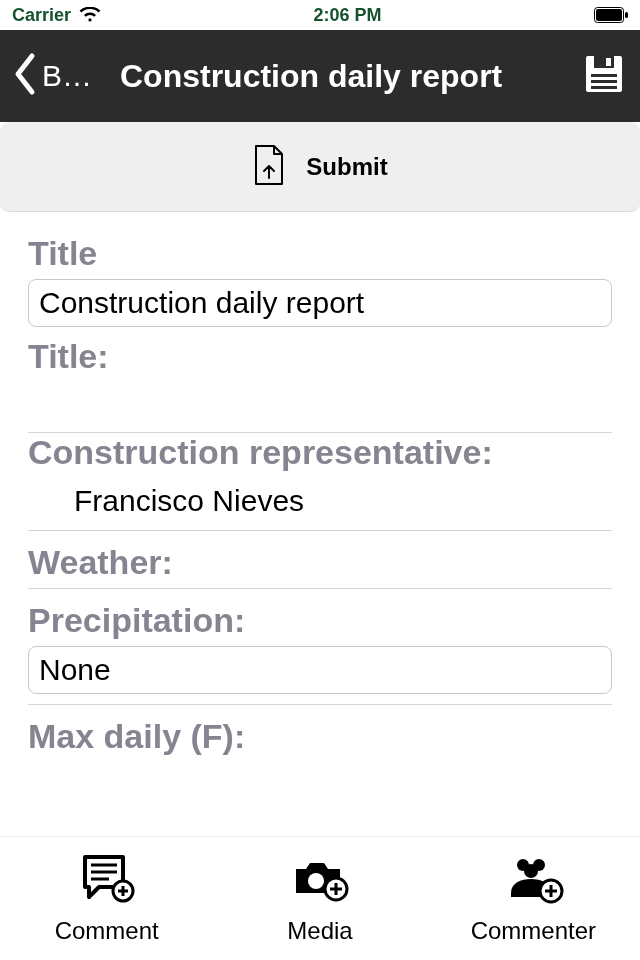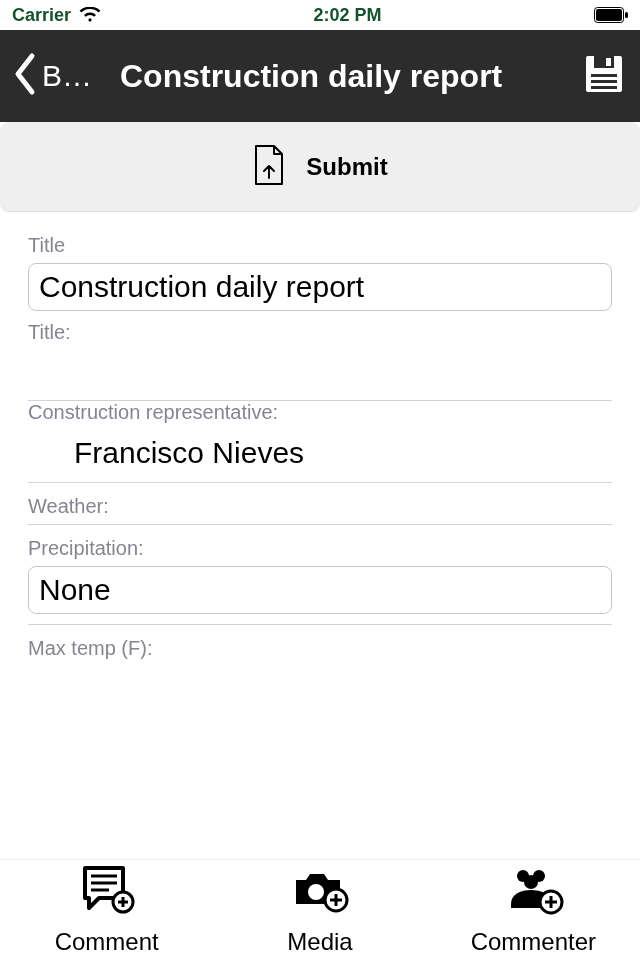--- a/index.html
+++ b/index.html
@@ -18,45 +18,45 @@
   .back-label { font-size:30px; font-weight:400; margin-left:4px; white-space:nowrap; overflow:hidden; text-overflow:ellipsis; }
   .nav-title { flex:1; text-align:left; font-size:32px; font-weight:700; margin-left:8px; white-space:nowrap; }
   .save-btn { flex:0 0 auto; }
 
   
   .submit-bar { height:90px; background:#efefef; border-bottom:1px solid #ddd; display:flex; align-items:center; justify-content:center; gap:20px; cursor:pointer;border-radius:9px; }
   .submit-label { font-size:24px; font-weight:600; }
 
   
   .form-body { padding: 14px 28px 0 28px; }
-  .field-label { color:#878491; font-size:20px; font-weight:400; margin-top:8px; margin-bottom:6px; }
+  .field-label { color:#878491; font-size:34px; font-weight:700; margin-top:8px; margin-bottom:6px; }
   .field-text { font-size:30px; color:#000; padding:6px 0 12px 0;margin-left:46px; }
   .divider { border:none; border-bottom:1px solid #d4d4d4; margin:0; }
   .input-wrap { border:1px solid #c8c8c8; border-radius:8px; padding:6px 10px; margin:4px 0 10px 0; }
   .input-wrap input { width:100%; border:none; outline:none; font-size:30px; background:transparent; }
   .owner-blank { height:50px; }
 
   
-  .bottom-bar { position:absolute; bottom:0; left:0; right:0; height:101px; background:#fff; display:flex; border-top:1px solid #eee; }
+  .bottom-bar { position:absolute; bottom:0; left:0; right:0; height:124px; background:#fff; display:flex; border-top:1px solid #eee; }
   .bottom-item { flex:1; display:flex; flex-direction:column; align-items:center; justify-content:center; gap:8px; cursor:pointer; }
   .bottom-label { font-size:24px; }
 </style>
 </head>
 <body>
 
 <div class="status-bar">
   <div class="status-left">
     <span>Carrier</span>
     <span class="wifi-icon">
       <svg width="22" height="16" viewBox="0 0 22 16">
           <path d="M11 14.5a1.6 1.6 0 100-3.2 1.6 1.6 0 000 3.2zm-4.3-4.8a6.5 6.5 0 018.6 0l1.7-1.8a9 9 0 00-12 0l1.7 1.8zM2.3 5.4a13 13 0 0117.4 0L21.4 3.6a15.5 15.5 0 00-20.8 0l1.7 1.8z" fill="#000"></path>
         </svg>
     </span>
   </div>
-  <div style="font-weight:600;">2:02 PM</div>
+  <div style="font-weight:600;">2:06 PM</div>
   <div class="status-right">
     <span class="battery-icon">
       <svg width="34" height="16" viewBox="0 0 34 16">
           <rect x="0.5" y="0.5" width="29" height="15" rx="3" fill="none" stroke="#000"></rect>
           <rect x="2" y="2" width="26" height="12" rx="2" fill="#000"></rect>
           <rect x="31" y="5" width="3" height="6" rx="1.5" fill="#000"></rect>
         </svg>
     </span>
   </div>
 </div>
@@ -113,21 +113,21 @@
 
   <div class="field-label" style="margin-top:12px;">Weather:</div>
   <hr class="divider">
 
   <div class="field-label" style="margin-top:12px;">Precipitation:</div>
   <div class="input-wrap">
     <input type="text" value="None" style="">
   </div>
   <hr class="divider">
 
-  <div class="field-label" style="margin-top:12px;">Max temp (F):</div>
+  <div class="field-label" style="margin-top:12px;">Max daily (F):</div>
 
 </div>
 
 <div class="bottom-bar">
   <div class="bottom-item">
     <span>
       <svg width="56" height="52" viewBox="0 0 56 52">
         <path d="M6 4 h38 v30 h-24 l-10 10 v-10 h-4 z" fill="none" stroke="#000" stroke-width="4" stroke-linejoin="round"></path>
         <line x1="12" y1="12" x2="38" y2="12" stroke="#000" stroke-width="3"></line>
         <line x1="12" y1="19" x2="38" y2="19" stroke="#000" stroke-width="3"></line>

